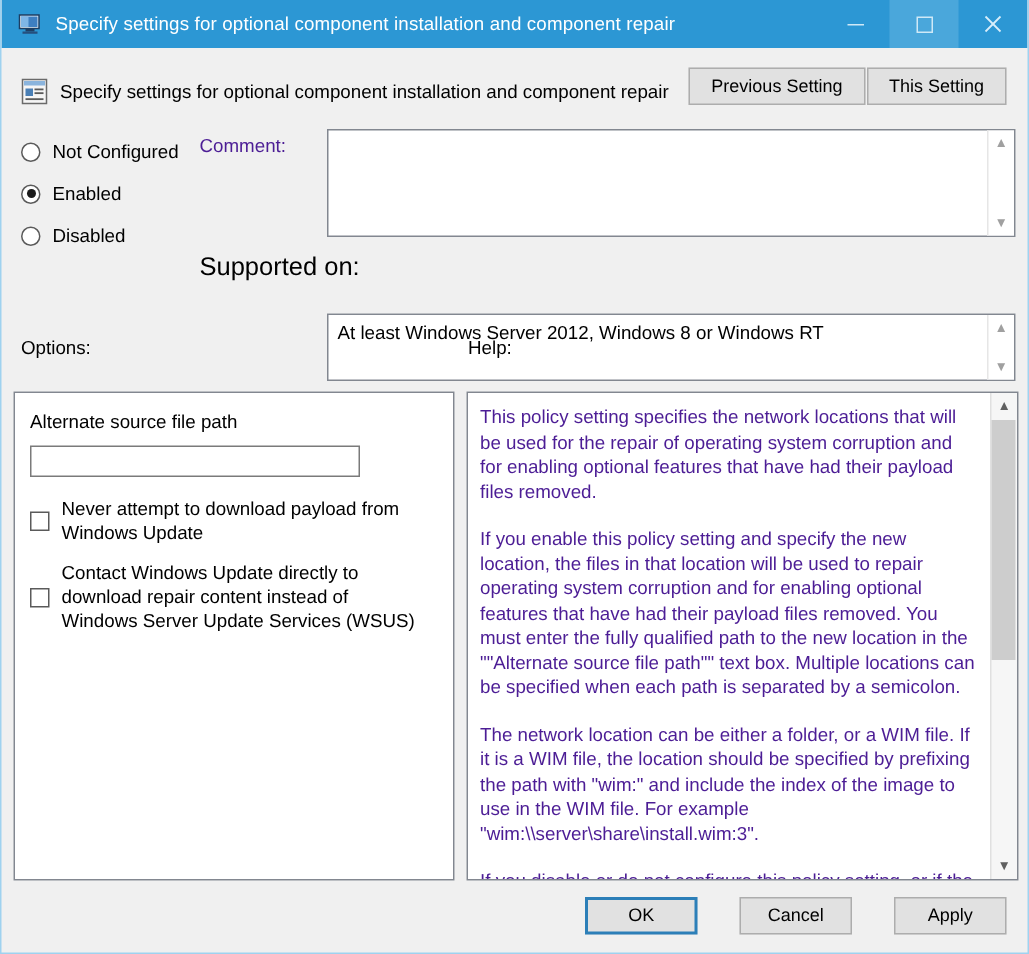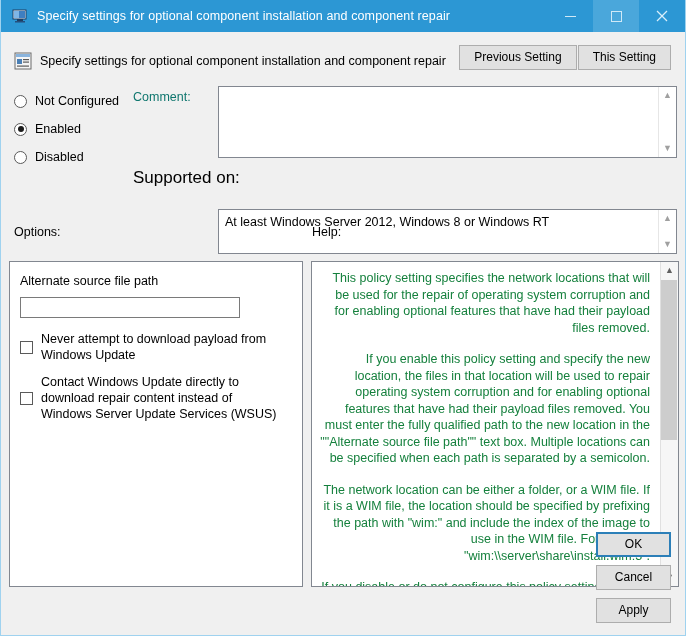--- a/index.html
+++ b/index.html
@@ -157,21 +157,21 @@
   .radio-label {
     font-size: 12.5px;
     color: #000;
   }
 
   .lbl-comment {
     position: absolute;
     left: 132px;
     top: 8px;
     font-size: 12.5px;
-    color: #0f766e;
+    color: #4c1d95;
   }
   .lbl-supported {
     position: absolute;
     left: 132px;
     top: 86px;
     font-size: 17px;
     color: #000;
   }
 
   .field-box {
@@ -300,22 +300,21 @@
   }
   .help-body {
     flex: 1 1 auto;
     padding: 8px 10px 0 8px;
     overflow: hidden;
   }
   .help-body p {
     margin: 0 0 15px 0;
     font-size: 12.5px;
     line-height: 16.5px;
-    color: #15803d;
-    text-align: right;
+    color: #4c1d95;
   }
   .help-scroll {
     width: 17px;
     flex: 0 0 auto;
     background: #f6f6f6;
     border-left: 1px solid #e0e0e0;
     display: flex;
     flex-direction: column;
     justify-content: space-between;
     align-items: center;
@@ -338,22 +337,21 @@
     height: 160px;
     background: #cdcdcd;
   }
 
   
   .footer-buttons {
     position: absolute;
     right: 14px;
     bottom: 12px;
     display: flex;
-    gap: 8px;
-    flex-direction: column;
+    gap: 28px;
   }
   .btn-dialog {
     width: 75px;
     height: 25px;
     font-size: 12px;
     background: #e1e1e1;
     border: 1px solid #adadad;
     box-sizing: border-box;
     line-height: 23px;
     text-align: center;

